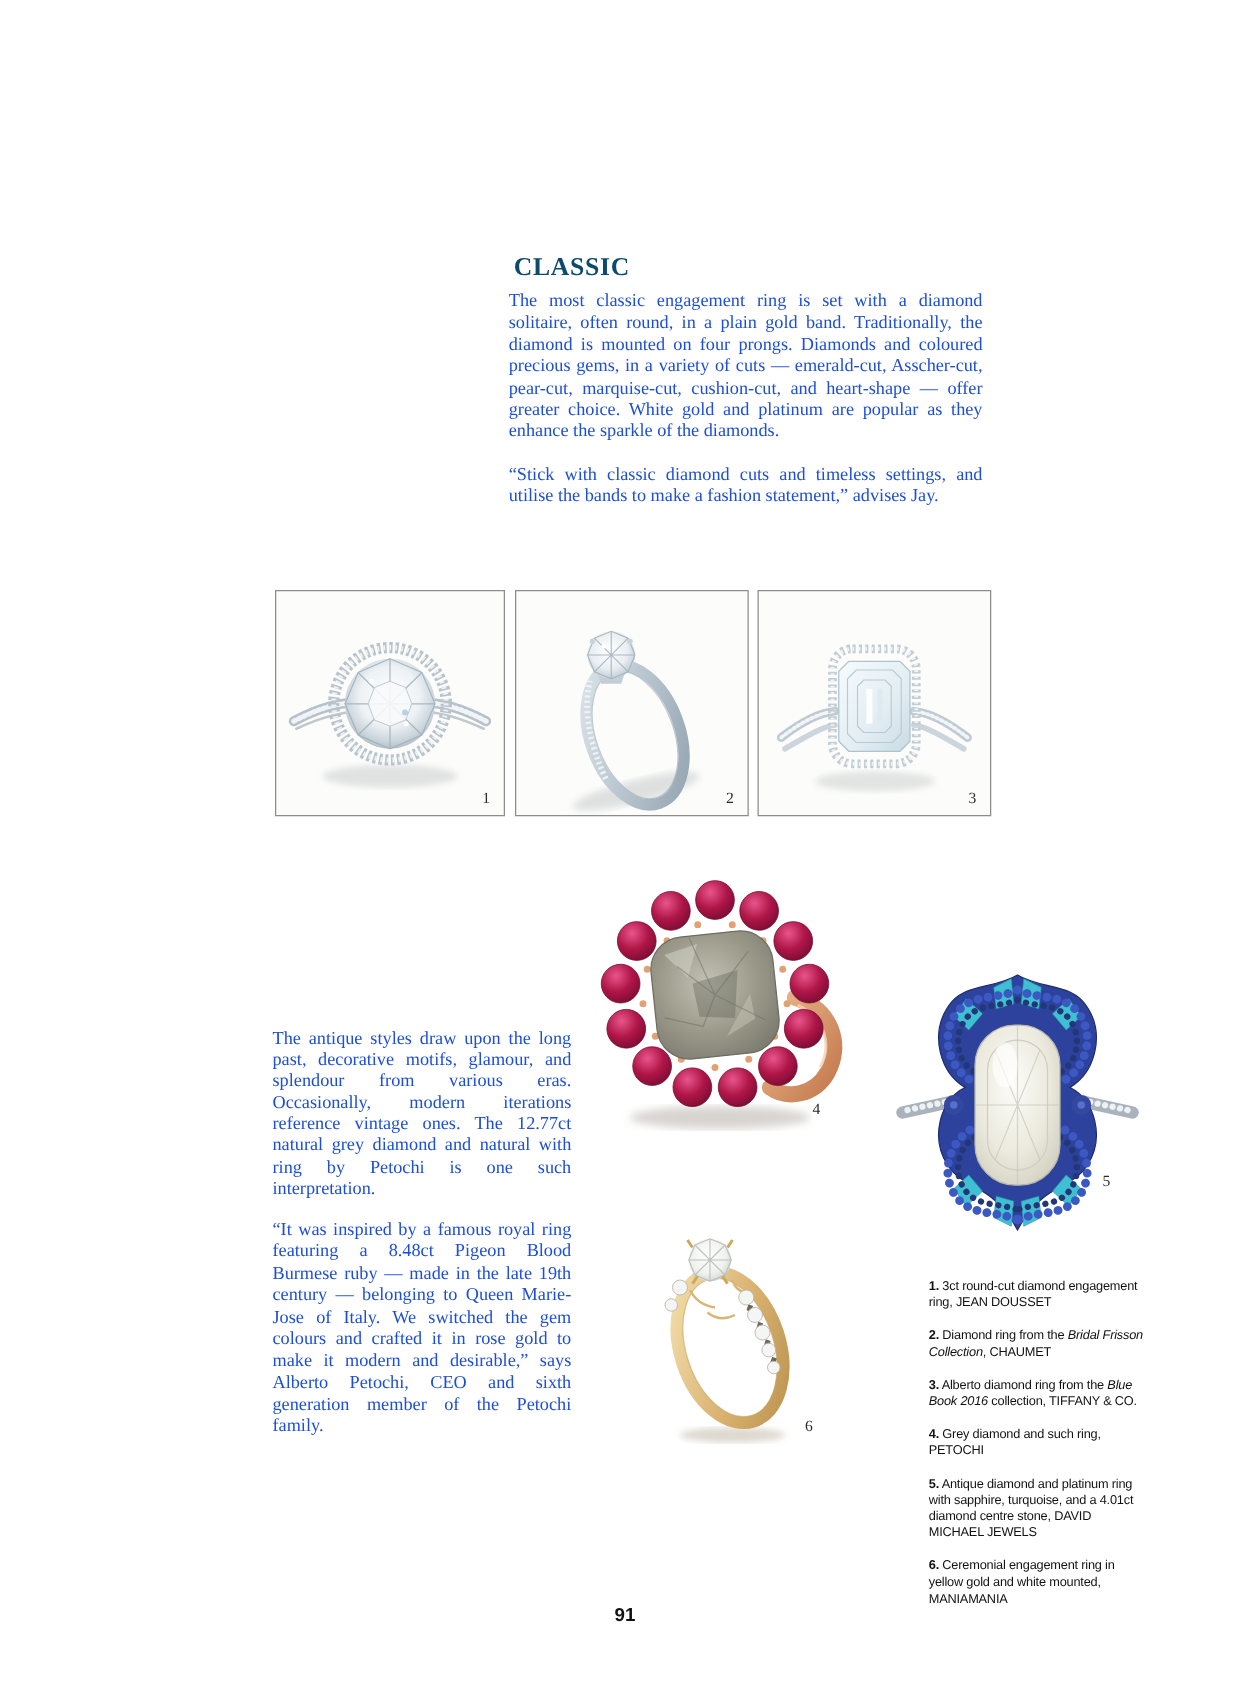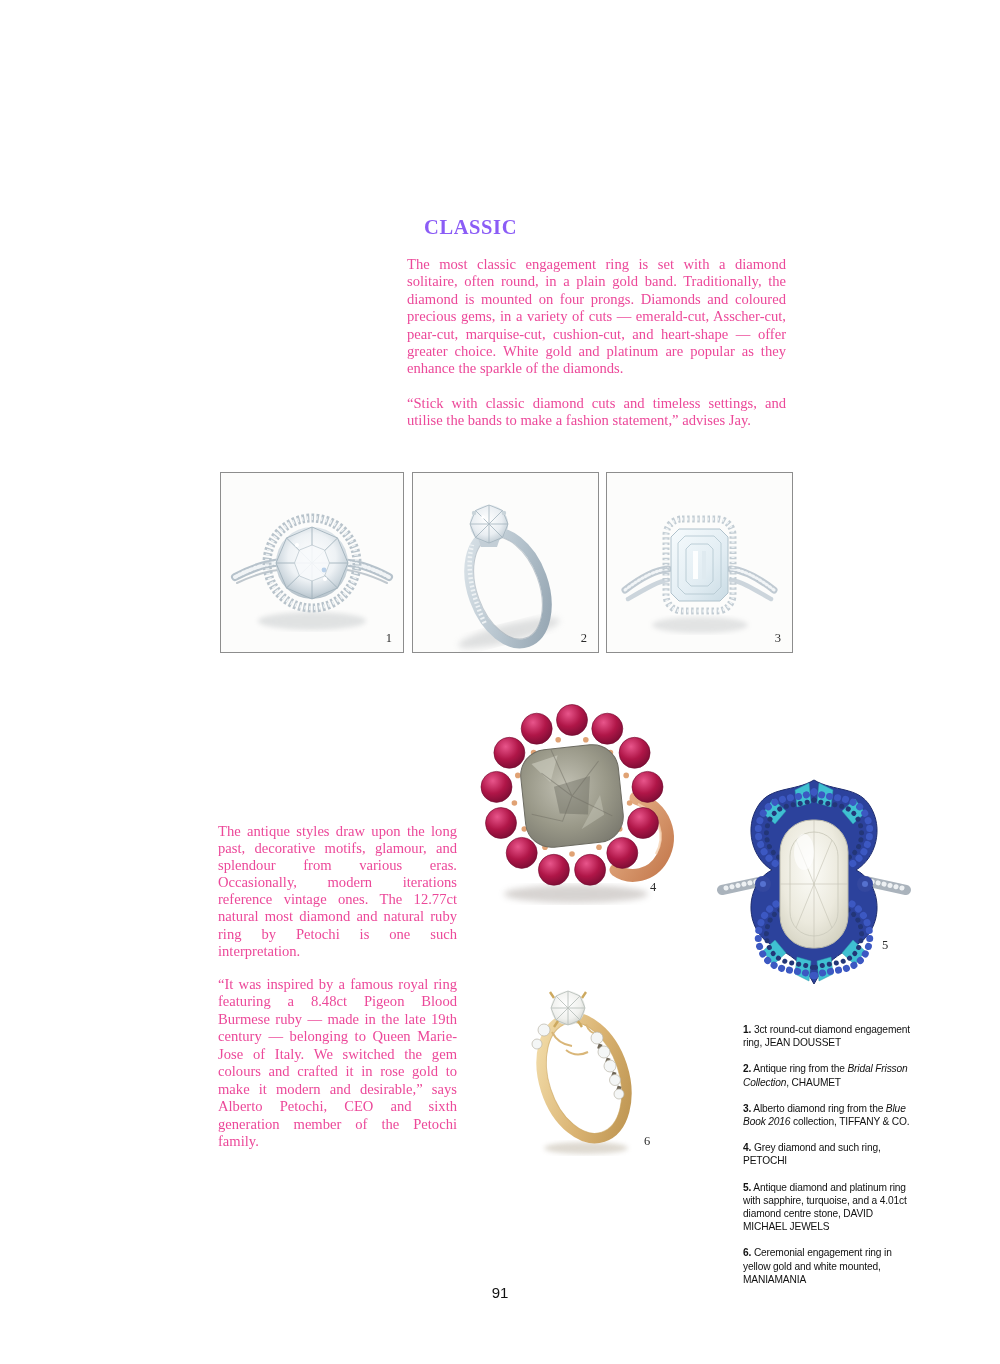--- a/index.html
+++ b/index.html
@@ -1,20 +1,20 @@
 <!DOCTYPE html>
 <html><head>
 <meta charset="utf-8">
 <style>
   html,body{margin:0;padding:0;background:#ffffff;}
   .page{position:relative;width:1000px;height:1364px;background:#ffffff;
         font-family:"Liberation Serif",serif;color:#2d2d2d;overflow:hidden;}
   h2.sec{font-family:"Liberation Serif",serif;font-weight:700;font-size:20.5px;
-         letter-spacing:0.6px;margin:17px;color:#8b5cf6;}
-  .bodytext{font-size:14.6px;line-height:17.4px;text-align:justify;color:#ec4899;margin:0;}
+         letter-spacing:0.6px;margin:4px;color:#0c4a6e;}
+  .bodytext{font-size:14.6px;line-height:17.4px;text-align:justify;color:#1d4ed8;margin:0;}
   .classic{position:absolute;left:407px;top:199px;width:379px;}
   .classic .lead{margin-top:7px;}
   .classic .quote{margin-top:17px;}
   .vintage{position:absolute;left:218px;top:817px;width:239px;}
   .vintage .lead{margin-top:6px;line-height:17.1px;}
   .vintage .quote{margin-top:16px;line-height:17.5px;}
   .photo-box{position:absolute;top:472px;height:179px;border:1px solid #8d8d8d;background:#fcfcfb;}
   #box1{left:220px;width:182px;} #box2{left:412px;width:185px;} #box3{left:606px;width:185px;}
   .photo-box svg{display:block;width:100%;height:100%;}
   .fig-num{position:absolute;font-family:"Liberation Serif",serif;font-size:12.5px;color:#2b2b2b;}
@@ -26,21 +26,21 @@
   #ring6{left:494px;top:958px;width:182px;height:205px;}
   #ring4 .fig-num{left:190px;top:190px;}
   #ring5 .fig-num{left:166px;top:182px;}
   #ring6 .fig-num{left:150px;top:176px;}
   .captions{position:absolute;left:731px;top:1023px;width:196px;
             font-family:"Liberation Sans",sans-serif;font-size:10.2px;line-height:13.2px;
             letter-spacing:-0.15px;color:#111;}
   .cap{margin:0 12px 13px;}
   .cap b{font-weight:700;}
   .pageno{position:absolute;left:0;top:1284px;width:1000px;text-align:center;
-          font-family:"Liberation Sans",sans-serif;font-weight:400;font-size:15px;color:#111;}
+          font-family:"Liberation Sans",sans-serif;font-weight:700;font-size:15px;color:#111;}
 </style>
 </head>
 <body>
 
 <div class="page">
 
   <section class="classic">
     <h2 class="sec">CLASSIC</h2>
     <p class="bodytext lead">The most classic engagement ring is set with a diamond solitaire, often round, in a plain gold band. Traditionally, the diamond is mounted on four prongs. Diamonds and coloured precious gems, in a variety of cuts — emerald-cut, Asscher-cut, pear-cut, marquise-cut, cushion-cut, and heart-shape — offer greater choice. White gold and platinum are popular as they enhance the sparkle of the diamonds.</p>
     <p class="bodytext quote">“Stick with classic diamond cuts and timeless settings, and utilise the bands to make a fashion statement,” advises Jay.</p>
@@ -326,27 +326,27 @@
         <circle cx="121" cy="122" r="5.5" fill="#f4f6f6" stroke="#b9b4a8" stroke-width="0.7"></circle>
         <circle cx="125" cy="136" r="5" fill="#f4f6f6" stroke="#b9b4a8" stroke-width="0.7"></circle>
         <circle cx="50" cy="72" r="6" fill="#f4f6f6" stroke="#b9b4a8" stroke-width="0.7"></circle>
         <circle cx="43" cy="86" r="5" fill="#f4f6f6" stroke="#b9b4a8" stroke-width="0.7"></circle>
       </g>
     </svg>
     <figcaption class="fig-num">6</figcaption>
   </figure>
 
   <section class="vintage">
-    <p class="bodytext lead">The antique styles draw upon the long past, decorative motifs, glamour, and splendour from various eras. Occasionally, modern iterations reference vintage ones. The 12.77ct natural most diamond and natural ruby ring by Petochi is one such interpretation.</p>
+    <p class="bodytext lead">The antique styles draw upon the long past, decorative motifs, glamour, and splendour from various eras. Occasionally, modern iterations reference vintage ones. The 12.77ct natural grey diamond and natural with ring by Petochi is one such interpretation.</p>
     <p class="bodytext quote">“It was inspired by a famous royal ring featuring a 8.48ct Pigeon Blood Burmese ruby — made in the late 19th century — belonging to Queen Marie-Jose of Italy. We switched the gem colours and crafted it in rose gold to make it modern and desirable,” says Alberto Petochi, CEO and sixth generation member of the Petochi family.</p>
   </section>
 
   <div class="captions">
     <p class="cap"><b>1.</b><span> 3ct round-cut diamond engagement ring, JEAN DOUSSET</span><i></i><span></span></p>
-    <p class="cap"><b>2.</b><span> Antique ring from the </span><i>Bridal Frisson Collection</i><span>, CHAUMET</span></p>
+    <p class="cap"><b>2.</b><span> Diamond ring from the </span><i>Bridal Frisson Collection</i><span>, CHAUMET</span></p>
     <p class="cap"><b>3.</b><span> Alberto diamond ring from the </span><i>Blue Book 2016</i><span> collection, TIFFANY &amp; CO.</span></p>
     <p class="cap"><b>4.</b><span> Grey diamond and such ring, PETOCHI</span><i></i><span></span></p>
     <p class="cap"><b>5.</b><span> Antique diamond and platinum ring with sapphire, turquoise, and a 4.01ct diamond centre stone, DAVID MICHAEL JEWELS</span><i></i><span></span></p>
     <p class="cap"><b>6.</b><span> Ceremonial engagement ring in yellow gold and white mounted, MANIAMANIA</span><i></i><span></span></p>
   </div>
 
   <div class="pageno">91</div>
 
 </div>
 

